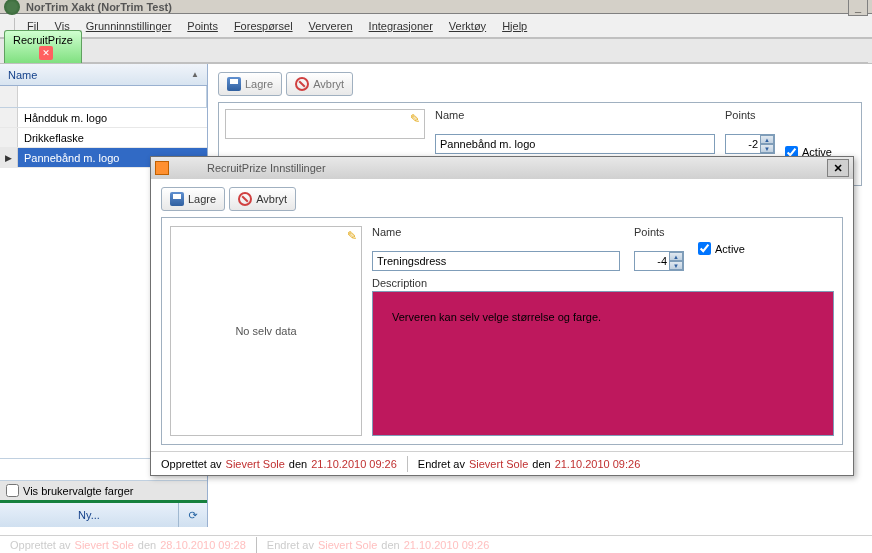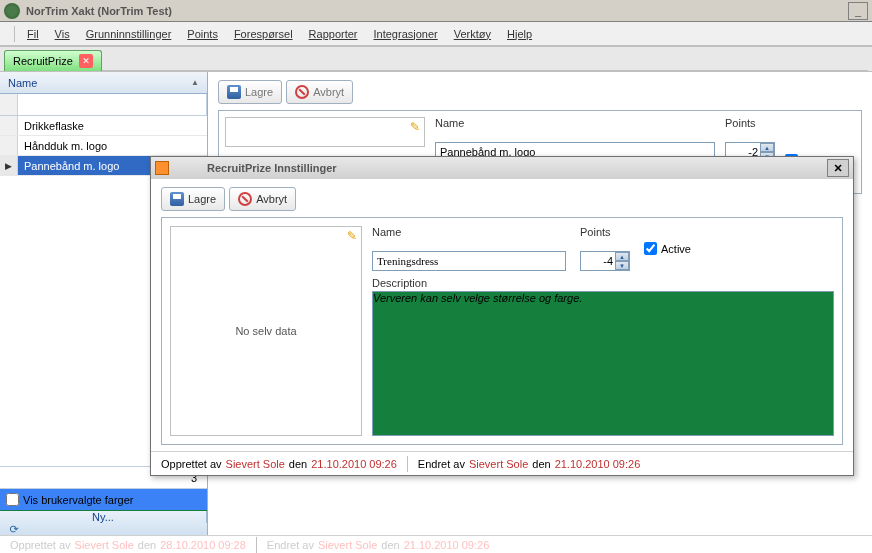--- a/index.html
+++ b/index.html
@@ -1,31 +1,31 @@
 <!DOCTYPE html>
 <html><head>
 <meta charset="utf-8">
 <style>
 * { box-sizing: border-box; margin: 0; padding: 0; font-family: Tahoma, sans-serif; font-size: 11px; }
 body { background: #fff; width: 872px; height: 553px; overflow: hidden; position: relative; }
 
 
-.titlebar { height: 22px; background: #d4d0c8; display: flex; align-items: center; padding: 0 4px; border-bottom: 1px solid #808080; }
+.titlebar { height: 14px; background: #d4d0c8; display: flex; align-items: center; padding: 0 4px; border-bottom: 1px solid #808080; }
 .titlebar-icon { width: 16px; height: 16px; background: radial-gradient(circle, #4a7a4a 40%, #2a5a2a 100%); border-radius: 50%; margin-right: 6px; }
 .titlebar-text { font-weight: bold; color: #555; flex: 1; }
 .titlebar-btn { width: 20px; height: 18px; background: #d4d0c8; border: 1px solid #808080; margin-left: 2px; display: flex; align-items: center; justify-content: center; font-weight: bold; }
 
 
 .menubar { height: 24px; background: #f0f0f0; display: flex; align-items: center; padding: 0 10px; border-bottom: 1px solid #c0c0c0; }
 .menu-item { padding: 3px 8px; color: #333; cursor: default; text-decoration: underline; }
 .menu-sep { width: 1px; height: 16px; background: #c0c0c0; margin: 0 4px; }
 
 
 .tabbar { height: 26px; background: #e8e8e8; display: flex; align-items: flex-end; padding: 0 4px; border-top: 1px solid #c0c0c0; border-bottom: 1px solid #c0c0c0; }
-.tab { background: linear-gradient(#d0ffd0, #80e080); border: 1px solid #60a060; border-bottom: none; padding: 3px 8px; display: flex; align-items: center; border-radius: 3px 3px 0 0; }
+.tab { background: linear-gradient(#d0ffd0, #80e080); border: 1px solid #60a060; border-bottom: none; padding: 3px 8px; display: flex; align-items: center; border-radius: 3px 3px 0 0; flex-direction: column; }
 .tab-close { width: 14px; height: 14px; background: #ff6060; color: #fff; display: flex; align-items: center; justify-content: center; margin-left: 6px; font-size: 9px; border-radius: 2px; }
 .tabbar-fill { flex: 1; border-bottom: 1px solid #c0c0c0; }
 
 
 .main { display: flex; height: calc(100% - 90px); position: relative; }
 
 
 .sidebar { width: 208px; display: flex; flex-direction: column; border-right: 1px solid #99b0d0; background: #fff; }
 .col-header { height: 22px; background: linear-gradient(#f0f4fa, #d8e4f0); border-bottom: 1px solid #99b0d0; display: flex; align-items: center; padding: 0 8px; color: #15428b; }
 .col-header-sort { margin-left: auto; font-size: 8px; color: #666; }
@@ -33,23 +33,23 @@
 .filter-cell { flex: 1; border-right: 1px solid #c0d0e0; }
 .grid-row { height: 20px; display: flex; align-items: center; border-bottom: 1px solid #e8e8e8; }
 .row-indicator { width: 18px; height: 100%; background: #f0f0f0; border-right: 1px solid #d0d0d0; display: flex; align-items: center; justify-content: center; }
 .row-text { padding: 0 6px; flex: 1; }
 .grid-row.selected { background: #316ac5; color: #fff; }
 .grid-row.selected .row-indicator { background: #e8e8e8; }
 .row-arrow { color: #333; font-size: 9px; }
 .sidebar-fill { flex: 1; }
 .sidebar-footer { border-top: 1px solid #c0d0e0; }
 .count-row { height: 22px; display: flex; align-items: center; justify-content: flex-end; padding: 0 10px; background: #fff; border-bottom: 1px solid #c0d0e0; }
-.colors-row { height: 22px; display: flex; align-items: center; padding: 0 6px; background: #3b82f6; border-bottom: 1px solid #15803d; }
+.colors-row { height: 22px; display: flex; align-items: center; padding: 0 6px; background: #e5e5e5; border-bottom: 3px solid #15803d; }
 .colors-row input { margin-right: 4px; }
-.new-row { height: 24px; display: flex; background: linear-gradient(#e8f0fa, #d0e0f0); flex-direction: column; }
+.new-row { height: 24px; display: flex; background: linear-gradient(#e8f0fa, #d0e0f0); }
 .new-btn { flex: 1; display: flex; align-items: center; justify-content: center; border-right: 1px solid #a0b8d0; color: #15428b; }
 .refresh-btn { width: 28px; display: flex; align-items: center; justify-content: center; color: #2060a0; }
 
 
 .content { flex: 1; display: flex; flex-direction: column; background: #fff; padding: 6px 10px; position: relative; }
 
 
 .toolbar { height: 28px; display: flex; align-items: center; gap: 4px; }
 .tool-btn { height: 24px; padding: 0 8px; border: 1px solid #a0b0c0; background: linear-gradient(#fff, #e8e8e8); border-radius: 3px; display: flex; align-items: center; gap: 4px; color: #777; }
 .tool-btn.enabled { color: #333; }
@@ -71,29 +71,29 @@
 .spinner-wrap { position: relative; display: inline-block; }
 .spinner { position: absolute; right: 1px; top: 1px; width: 14px; height: 18px; display: flex; flex-direction: column; }
 .spin-up, .spin-down { flex: 1; background: linear-gradient(#e0e8f0, #c0d0e0); border: 1px solid #7f9db9; font-size: 6px; display: flex; align-items: center; justify-content: center; color: #3060a0; }
 .active-check { display: flex; align-items: center; gap: 4px; margin-top: 16px; }
 .active-check input { margin: 0; }
 
 
 .modal { position: absolute; left: 150px; top: 156px; width: 704px; height: 320px; background: #f0f0f0; border: 1px solid #707070; box-shadow: 2px 2px 6px rgba(0,0,0,0.3); display: flex; flex-direction: column; }
 .modal-title { height: 22px; background: linear-gradient(#e8e8e8, #d0d0d0); display: flex; align-items: center; padding: 0 4px; }
 .modal-title-icon { width: 14px; height: 14px; background: #ff9030; border: 1px solid #c06000; margin-right: 6px; }
-.modal-title-text { font-weight: bold; color: #555; flex: 1; padding-left: 32px; }
+.modal-title-text { font-weight: normal; color: #555; flex: 1; padding-left: 32px; }
 .modal-close { width: 22px; height: 18px; background: #d0d0d0; border: 1px solid #808080; display: flex; align-items: center; justify-content: center; font-weight: bold; }
 .modal-body { flex: 1; padding: 6px 10px; background: #fff; display: flex; flex-direction: column; }
 .modal-toolbar { height: 28px; display: flex; align-items: center; gap: 4px; }
 .modal-form { border: 1px solid #a0b0c0; margin-top: 4px; padding: 8px; display: flex; gap: 10px; flex: 1; }
 .modal-img-box { width: 192px; border: 1px solid #c0c0c0; display: flex; align-items: center; justify-content: center; color: #555; position: relative; }
 .modal-fields { flex: 1; display: flex; flex-direction: column; gap: 2px; }
 .modal-field-row { display: flex; gap: 14px; align-items: flex-start; }
-.desc-input { border: 1px solid #7f9db9; padding: 0; flex: 1; background: #15803d; font-style: italic; }
+.desc-input { border: 1px solid #7f9db9; padding: 19px; flex: 1; background: #be185d; }
 .modal-status { height: 24px; display: flex; align-items: center; padding: 0 10px; background: #fff; border-top: 1px solid #d0d0d0; gap: 4px; }
 .status-sep { width: 1px; height: 16px; background: #c0c0c0; margin: 0 6px; }
 .red-text { color: #c03030; }
 
 
 .bottom-status { position: absolute; bottom: 0; left: 0; right: 0; height: 18px; background: #fff; border-top: 1px solid #d0d0d0; display: flex; align-items: center; padding: 0 10px; gap: 4px; overflow: hidden; }
 .faded { color: #ffc0c0; }
 .faded2 { color: #ccc; }
 </style>
 </head>
@@ -105,21 +105,21 @@
   <div class="titlebar-btn">_</div>
 </div>
 
 <div class="menubar">
   <div class="menu-sep"></div>
   <div class="menu-item">Fil</div>
   <div class="menu-item">Vis</div>
   <div class="menu-item">Grunninnstillinger</div>
   <div class="menu-item">Points</div>
   <div class="menu-item">Forespørsel</div>
-  <div class="menu-item">Rapporter</div>
+  <div class="menu-item">Ververen</div>
   <div class="menu-item">Integrasjoner</div>
   <div class="menu-item">Verktøy</div>
   <div class="menu-item">Hjelp</div>
 </div>
 
 <div class="tabbar">
   <div class="tab">
     <span>RecruitPrize</span>
     <span class="tab-close">✕</span>
   </div>
@@ -132,25 +132,25 @@
     <div class="col-header">
       <span>Name</span>
       <span class="col-header-sort">▲</span>
     </div>
     <div class="filter-row">
       <div class="row-indicator"></div>
       <div class="filter-cell"></div>
     </div>
     <div class="grid-row">
       <div class="row-indicator"></div>
-      <div class="row-text">Drikkeflaske</div>
+      <div class="row-text">Håndduk m. logo</div>
     </div>
     <div class="grid-row">
       <div class="row-indicator"></div>
-      <div class="row-text">Håndduk m. logo</div>
+      <div class="row-text">Drikkeflaske</div>
     </div>
     <div class="grid-row selected">
       <div class="row-indicator">
           <span class="row-arrow">▶</span>
         </div>
       <div class="row-text">Pannebånd m. logo</div>
     </div>
     <div class="sidebar-fill"></div>
     <div class="sidebar-footer">
       <div class="count-row">3</div>
@@ -226,21 +226,21 @@
     </div>
     <div class="modal-form">
       <div class="modal-img-box">
         <span class="pencil">✎</span>
         <span>No selv data</span>
       </div>
       <div class="modal-fields">
         <div class="modal-field-row">
           <div class="field-col">
             <div class="field-label">Name</div>
-            <input class="text-input" style="width: 194px; font-family: Liberation Serif, serif;" value="Treningsdress">
+            <input class="text-input" style="width: 248px;" value="Treningsdress">
           </div>
           <div class="field-col">
             <div class="field-label">Points</div>
             <div class="spinner-wrap">
               <input class="text-input points-input" value="-4" style="">
               <div class="spinner">
                 <div class="spin-up">▲</div>
                 <div class="spin-down">▼</div>
               </div>
             </div>

